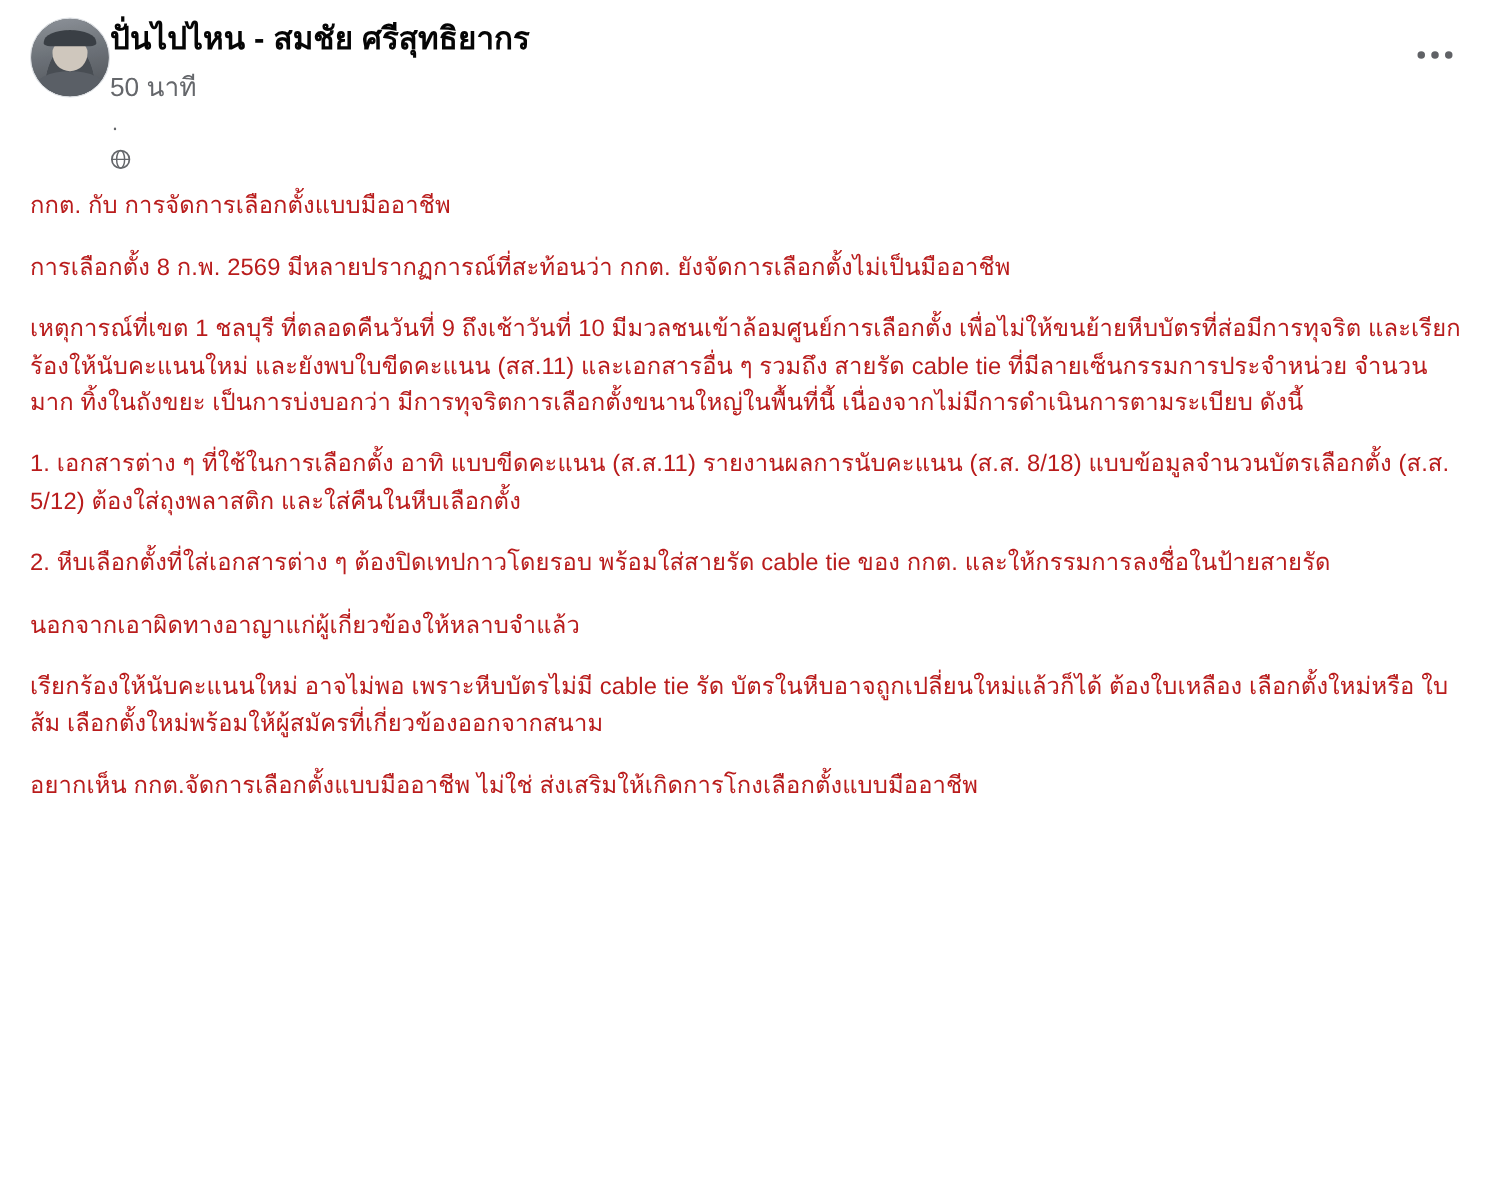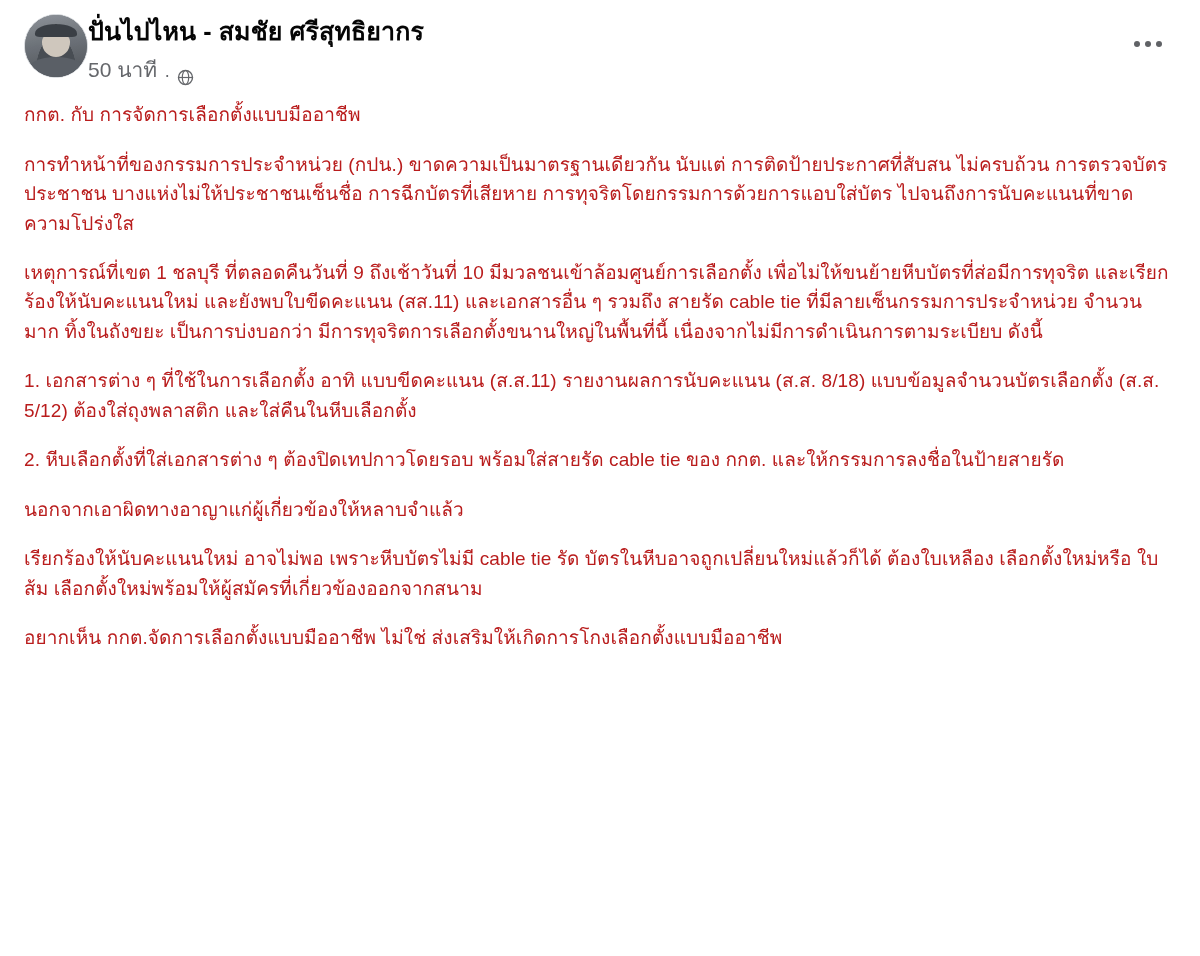--- a/index.html
+++ b/index.html
@@ -81,25 +81,26 @@
   }
   .author-name {
     font-size: 25px;
     font-weight: bold;
     line-height: 1.25;
     color: #050505;
     letter-spacing: 0.1px;
   }
   .meta-row {
     display: flex;
-    align-items: flex-end;
+    align-items: flex-start;
     gap: 6px;
     margin-top: 6px;
     color: #65676b;
     font-size: 21px;
+    flex-direction: column;
   }
   .meta-sep {
     color: #65676b;
     font-size: 18px;
     padding: 0 1px;
   }
   .globe-icon {
     display: inline-flex;
     width: 17px;
     height: 17px;
@@ -174,21 +175,21 @@
 
     <div class="menu-dots">
       <span></span>
       <span></span>
       <span></span>
     </div>
   </div>
 
   <div class="post-body">
     <p>กกต. กับ การจัดการเลือกตั้งแบบมืออาชีพ</p>
-    <p>การทำหน้าที่ของกรรมการประจำหน่วย (กปน.) ขาดความเป็นมาตรฐานเดียวกัน นับแต่ การติดป้ายประกาศที่สับสน ไม่ครบถ้วน การตรวจบัตรประชาชน บางแห่งไม่ให้ประชาชนเซ็นชื่อ การฉีกบัตรที่เสียหาย การทุจริตโดยกรรมการด้วยการแอบใส่บัตร ไปจนถึงการนับคะแนนที่ขาดความโปร่งใส</p>
+    <p>การเลือกตั้ง 8 ก.พ. 2569 มีหลายปรากฏการณ์ที่สะท้อนว่า กกต. ยังจัดการเลือกตั้งไม่เป็นมืออาชีพ</p>
     <p>เหตุการณ์ที่เขต 1 ชลบุรี ที่ตลอดคืนวันที่ 9 ถึงเช้าวันที่ 10 มีมวลชนเข้าล้อมศูนย์การเลือกตั้ง เพื่อไม่ให้ขนย้ายหีบบัตรที่ส่อมีการทุจริต และเรียกร้องให้นับคะแนนใหม่ และยังพบใบขีดคะแนน (สส.11) และเอกสารอื่น ๆ รวมถึง สายรัด cable tie ที่มีลายเซ็นกรรมการประจำหน่วย จำนวนมาก ทิ้งในถังขยะ เป็นการบ่งบอกว่า มีการทุจริตการเลือกตั้งขนานใหญ่ในพื้นที่นี้ เนื่องจากไม่มีการดำเนินการตามระเบียบ ดังนี้</p>
     <p>1. เอกสารต่าง ๆ ที่ใช้ในการเลือกตั้ง อาทิ แบบขีดคะแนน (ส.ส.11) รายงานผลการนับคะแนน (ส.ส. 8/18) แบบข้อมูลจำนวนบัตรเลือกตั้ง (ส.ส. 5/12) ต้องใส่ถุงพลาสติก และใส่คืนในหีบเลือกตั้ง</p>
     <p>2. หีบเลือกตั้งที่ใส่เอกสารต่าง ๆ ต้องปิดเทปกาวโดยรอบ พร้อมใส่สายรัด cable tie ของ กกต. และให้กรรมการลงชื่อในป้ายสายรัด</p>
     <p>นอกจากเอาผิดทางอาญาแก่ผู้เกี่ยวข้องให้หลาบจำแล้ว</p>
     <p>เรียกร้องให้นับคะแนนใหม่ อาจไม่พอ เพราะหีบบัตรไม่มี cable tie รัด บัตรในหีบอาจถูกเปลี่ยนใหม่แล้วก็ได้ ต้องใบเหลือง เลือกตั้งใหม่หรือ ใบส้ม เลือกตั้งใหม่พร้อมให้ผู้สมัครที่เกี่ยวข้องออกจากสนาม</p>
     <p>อยากเห็น กกต.จัดการเลือกตั้งแบบมืออาชีพ  ไม่ใช่ ส่งเสริมให้เกิดการโกงเลือกตั้งแบบมืออาชีพ</p>
 
   </div>
 
 </div>

